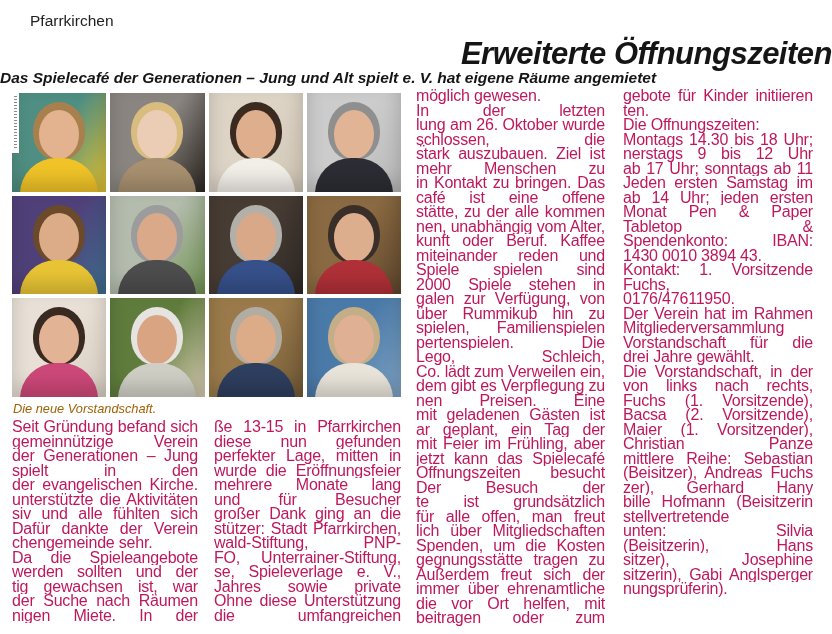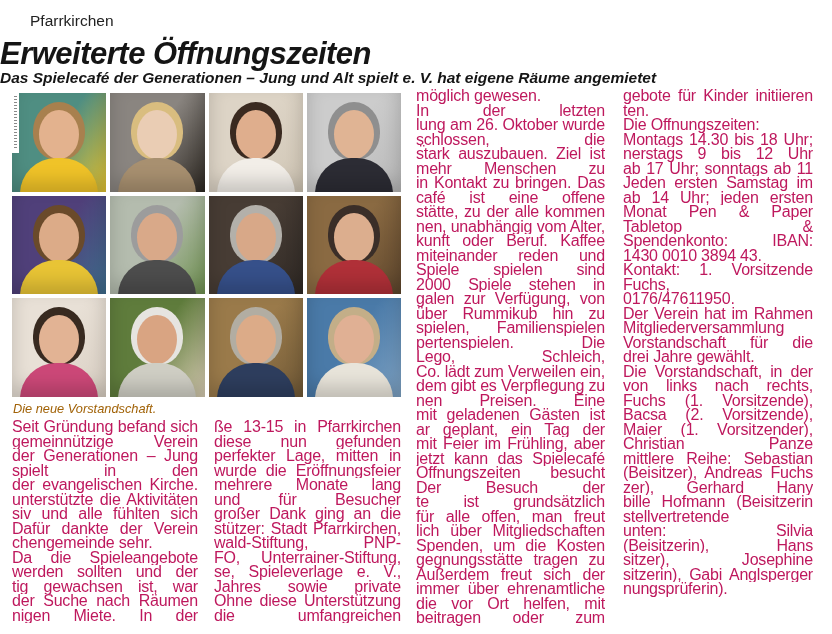--- a/index.html
+++ b/index.html
@@ -3,21 +3,21 @@
 <meta charset="utf-8">
 <style>
   html,body{margin:0;padding:0;}
   body{
     width:832px;height:634px;position:relative;overflow:hidden;
     background:#ffffff;color:#1e1e1e;
     font-family:"Liberation Sans", sans-serif;
   }
   .kicker{position:absolute;left:12px;top:12px;font-size:15.5px;color:#222;margin-left:18px;}
   .headline{
-    position:absolute;left:0;top:36px;width:832px;text-align:left;
+    position:absolute;left:0;top:36px;width:832px;text-align:right;
     font-size:31px;font-weight:bold;font-style:italic;letter-spacing:-0.5px;color:#151515;
   }
   .subheadline{
     position:absolute;left:0;top:69px;width:832px;text-align:left;
     font-size:15.5px;font-weight:bold;font-style:italic;color:#151515;
   }
   .collage{
     position:absolute;left:12px;top:93px;width:389px;height:304px;
     display:grid;grid-template-columns:repeat(4,1fr);grid-template-rows:repeat(3,1fr);
     gap:4px;background:#ffffff;

